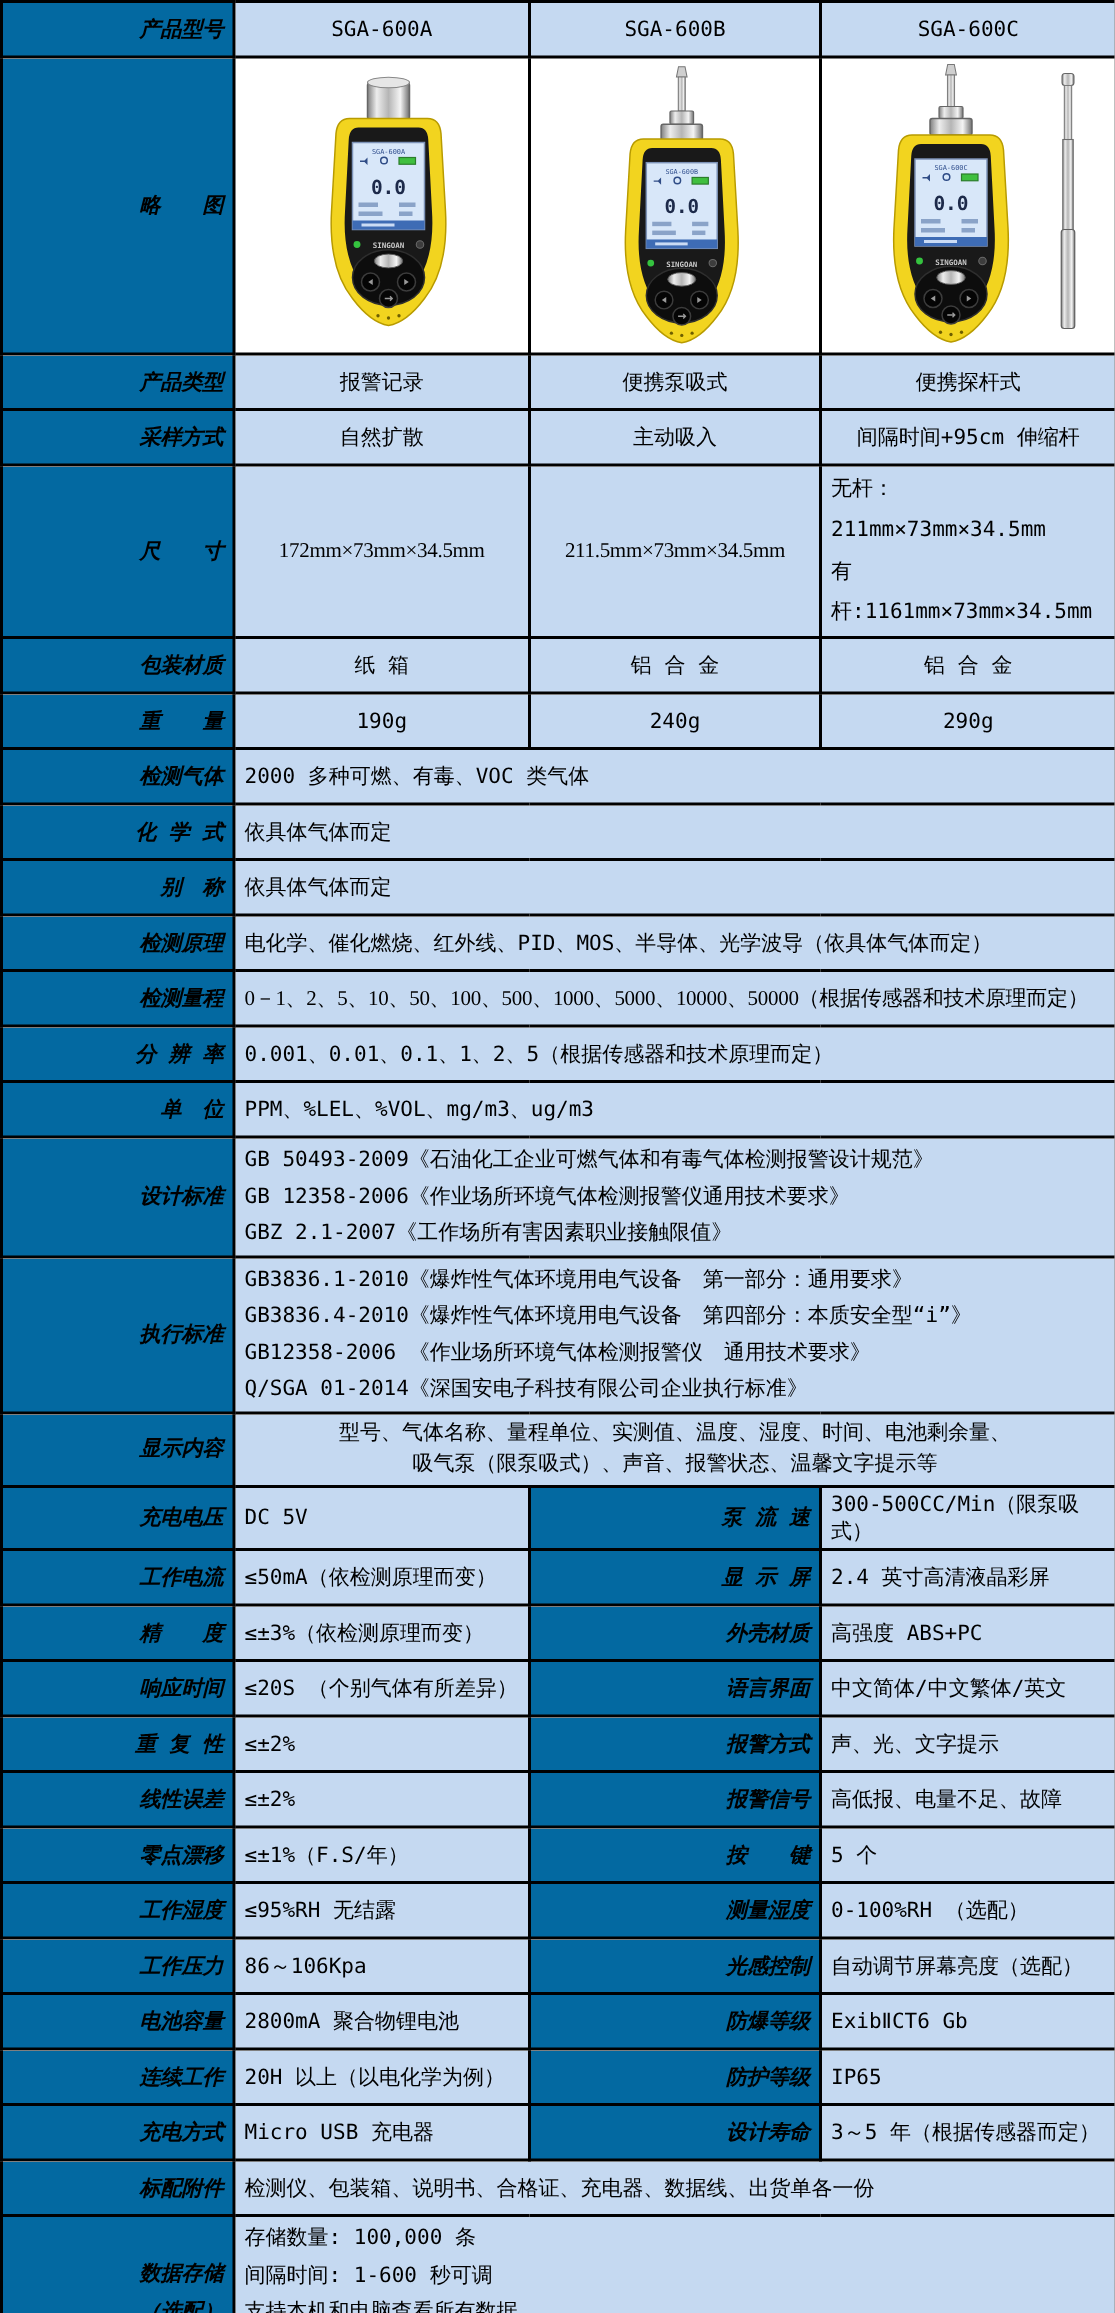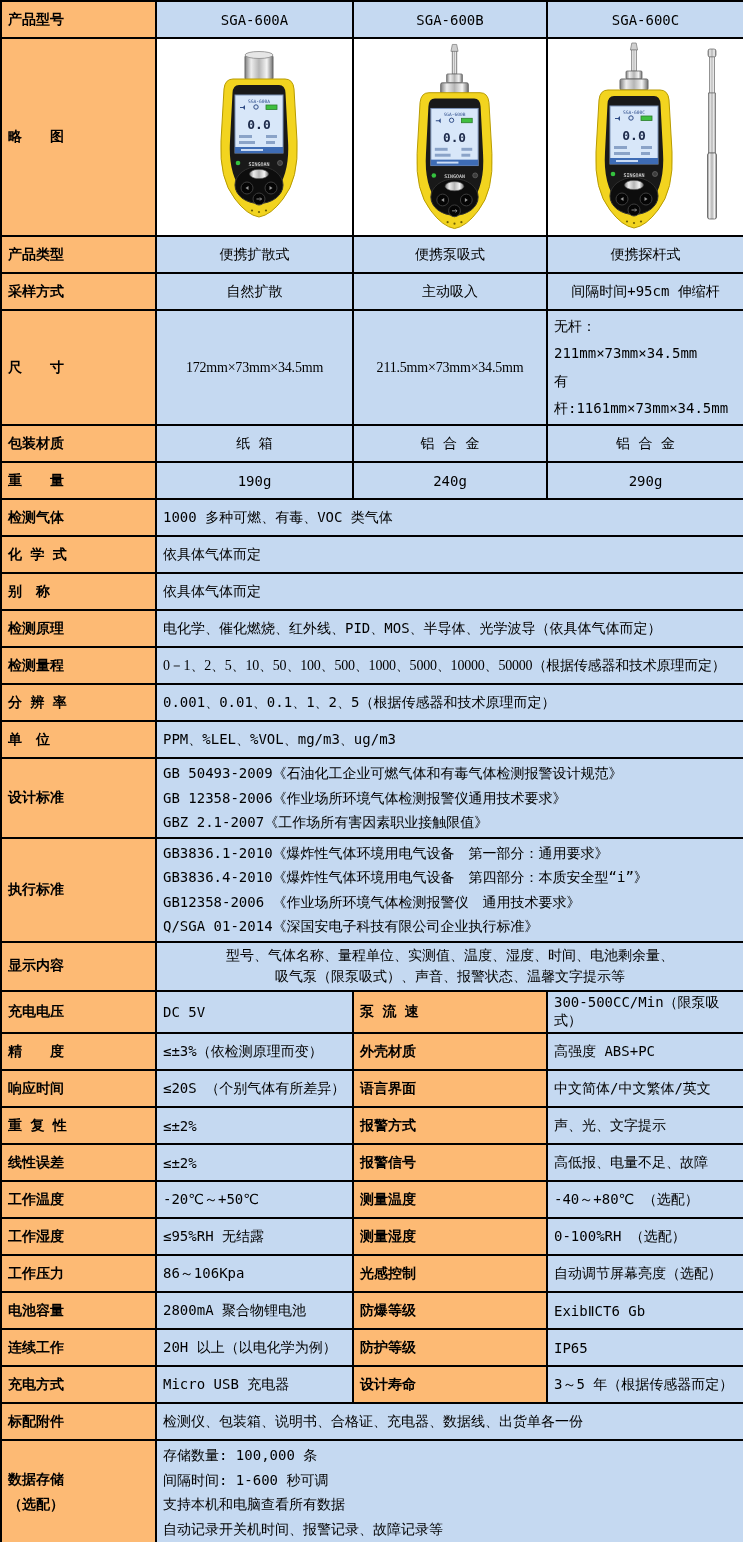--- a/index.html
+++ b/index.html
@@ -1,19 +1,19 @@
 <!DOCTYPE html>
 <html><head>
 <meta charset="utf-8">
 <style>
   html,body{margin:0;padding:0;background:#ffffff;}
   body{width:743px;font-family:"DejaVu Sans Mono","DejaVu Sans","Liberation Sans",sans-serif;color:#000;}
   table.spec{border-collapse:collapse;width:743px;table-layout:fixed;}
   table.spec td{border:2px solid #000;overflow:hidden;vertical-align:middle;font-size:14px;padding:2px 6px;}
-  td.lbl{background:#fdba74;font-weight:bold;text-align:left;font-size:15px;padding:2px 2px;}
+  td.lbl{background:#0369a1;font-weight:bold;text-align:right;font-size:15px;padding:2px 2px;font-style:italic;}
   td.val{background:#C5D9F1;}
   td.ctr{text-align:center;}
   td.lft{text-align:left;padding-left:9px;}
   td.img{background:#ffffff;padding:0;text-align:center;vertical-align:middle;}
   td.pre{white-space:pre-line;text-align:left;line-height:1.75;padding-left:9px;margin-left:28px;}
   td.pre2{white-space:pre-line;text-align:center;line-height:1.55;padding-left:9px;}
   td.dim{white-space:pre-line;text-align:left;line-height:1.95;font-size:13px;padding-left:6px;}
   td.small{font-size:12.5px;white-space:nowrap;letter-spacing:-0.2px;font-family:Liberation Serif, serif;}
   td.prelbl{white-space:pre-line;line-height:1.8;}
   tr.h37{height:37px} tr.h45{height:45px} tr.h56{height:56px}
@@ -120,21 +120,21 @@
           <rect x="155.5" y="16" width="5" height="36" fill="url(#metalg)" stroke="#777" stroke-width="0.6"></rect>
           <rect x="154.5" y="52" width="7" height="60" fill="url(#metalg)" stroke="#6d6d6d" stroke-width="0.7"></rect>
           <rect x="153.5" y="112" width="9" height="66" rx="2" fill="url(#metalg)" stroke="#5f5f5f" stroke-width="0.8"></rect>
         </g>
       </svg>
     </td>
   </tr>
 
   <tr class="h37">
     <td class="lbl">产品类型</td>
-    <td class="val ctr">便携扩散式</td>
+    <td class="val ctr">报警记录</td>
     <td class="val ctr">便携泵吸式</td>
     <td class="val ctr">便携探杆式</td>
   </tr>
   <tr class="h37">
     <td class="lbl">采样方式</td>
     <td class="val ctr">自然扩散</td>
     <td class="val ctr">主动吸入</td>
     <td class="val ctr">间隔时间+95cm 伸缩杆</td>
   </tr>
   <tr class="h56">
@@ -152,21 +152,21 @@
   </tr>
   <tr class="h37">
     <td class="lbl">重　　量</td>
     <td class="val ctr">190g</td>
     <td class="val ctr">240g</td>
     <td class="val ctr">290g</td>
   </tr>
 
   <tr class="h37">
     <td class="lbl">检测气体</td>
-    <td class="val lft" colspan="3">1000 多种可燃、有毒、VOC 类气体</td>
+    <td class="val lft" colspan="3">2000 多种可燃、有毒、VOC 类气体</td>
   </tr>
   <tr class="h37">
     <td class="lbl">化 学 式</td>
     <td class="val lft" colspan="3">依具体气体而定</td>
   </tr>
   <tr class="h37">
     <td class="lbl">别　称</td>
     <td class="val lft" colspan="3">依具体气体而定</td>
   </tr>
   <tr class="h37">
@@ -204,20 +204,26 @@
 吸气泵（限泵吸式）、声音、报警状态、温馨文字提示等</td>
   </tr>
 
   <tr class="h37">
     <td class="lbl">充电电压</td>
     <td class="val lft">DC 5V</td>
     <td class="lbl">泵 流 速</td>
     <td class="val lft">300-500CC/Min（限泵吸式）</td>
   </tr>
   <tr class="h37">
+    <td class="lbl">工作电流</td>
+    <td class="val lft">≤50mA（依检测原理而变）</td>
+    <td class="lbl">显 示 屏</td>
+    <td class="val lft">2.4 英寸高清液晶彩屏</td>
+  </tr>
+  <tr class="h37">
     <td class="lbl">精　　度</td>
     <td class="val lft">≤±3%（依检测原理而变）</td>
     <td class="lbl">外壳材质</td>
     <td class="val lft">高强度 ABS+PC</td>
   </tr>
   <tr class="h37">
     <td class="lbl">响应时间</td>
     <td class="val lft">≤20S （个别气体有所差异）</td>
     <td class="lbl">语言界面</td>
     <td class="val lft">中文简体/中文繁体/英文</td>
@@ -228,24 +234,24 @@
     <td class="lbl">报警方式</td>
     <td class="val lft">声、光、文字提示</td>
   </tr>
   <tr class="h37">
     <td class="lbl">线性误差</td>
     <td class="val lft">≤±2%</td>
     <td class="lbl">报警信号</td>
     <td class="val lft">高低报、电量不足、故障</td>
   </tr>
   <tr class="h37">
-    <td class="lbl">工作温度</td>
-    <td class="val lft">-20℃～+50℃</td>
-    <td class="lbl">测量温度</td>
-    <td class="val lft">-40～+80℃ （选配）</td>
+    <td class="lbl">零点漂移</td>
+    <td class="val lft">≤±1%（F.S/年）</td>
+    <td class="lbl">按　　键</td>
+    <td class="val lft">5 个</td>
   </tr>
   <tr class="h37">
     <td class="lbl">工作湿度</td>
     <td class="val lft">≤95%RH 无结露</td>
     <td class="lbl">测量湿度</td>
     <td class="val lft">0-100%RH （选配）</td>
   </tr>
   <tr class="h37">
     <td class="lbl">工作压力</td>
     <td class="val lft">86～106Kpa</td>

